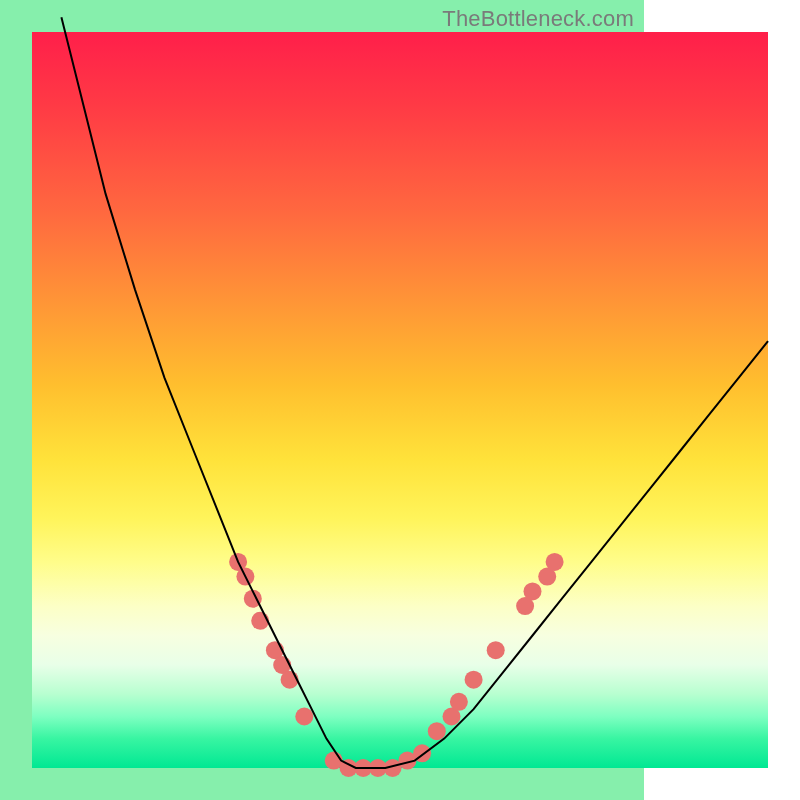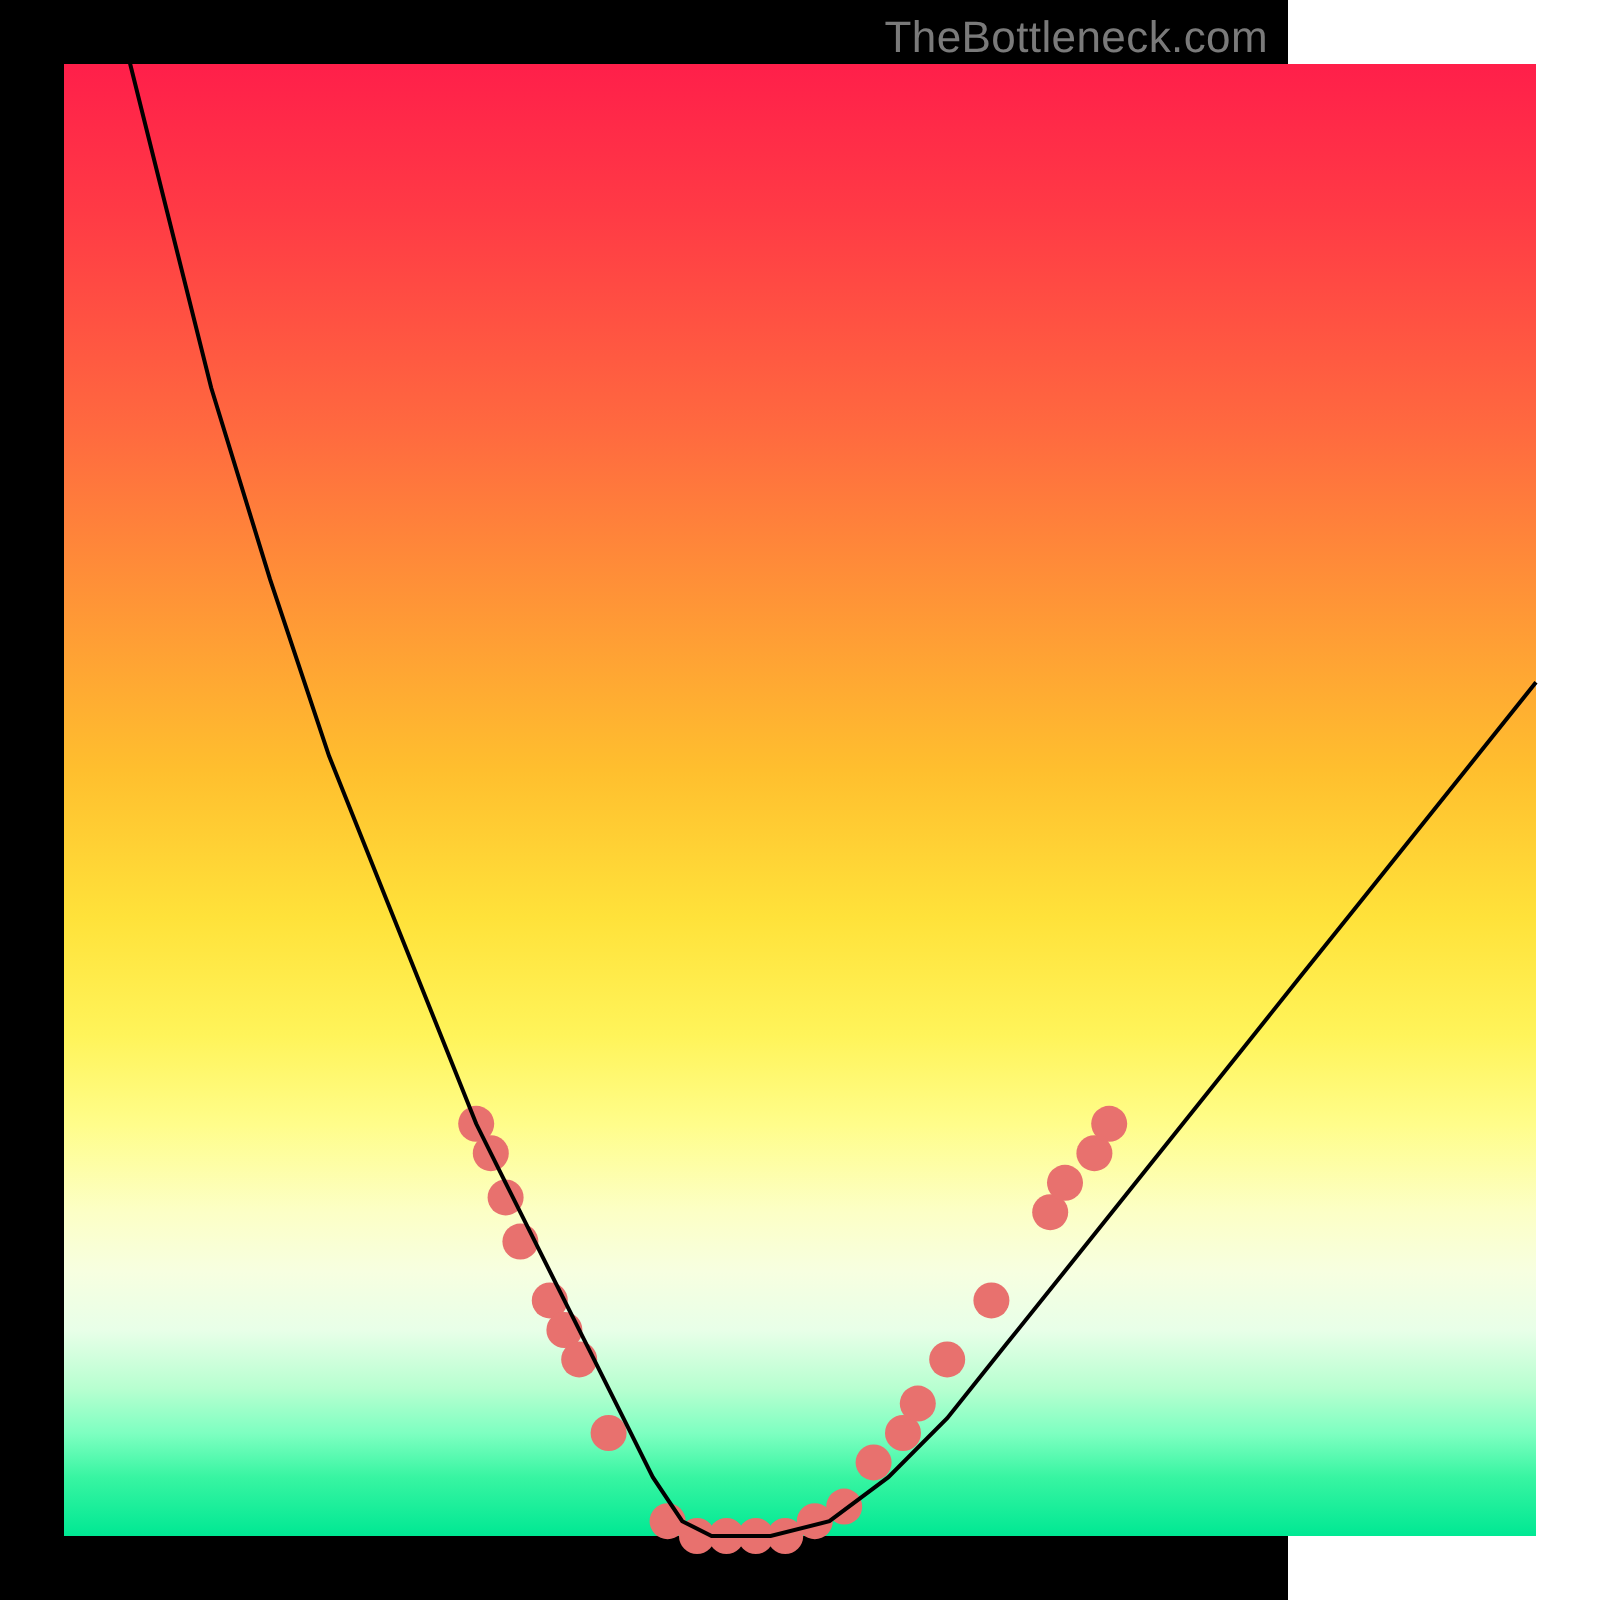--- a/index.html
+++ b/index.html
@@ -7,21 +7,21 @@
     padding: 0;
     width: 800px;
     height: 800px;
     overflow: hidden;
     font-family: Arial, Helvetica, sans-serif;
   }
   #container {
     position: relative;
     width: 644px;
     height: 800px;
-    background: #000000;
+    background: #86efac;
   }
   #gradient-area {
     position: absolute;
     left: 32px;
     top: 32px;
     width: 736px;
     height: 736px;
     background: linear-gradient(
       to bottom,
       #ff1f4a 0%,

